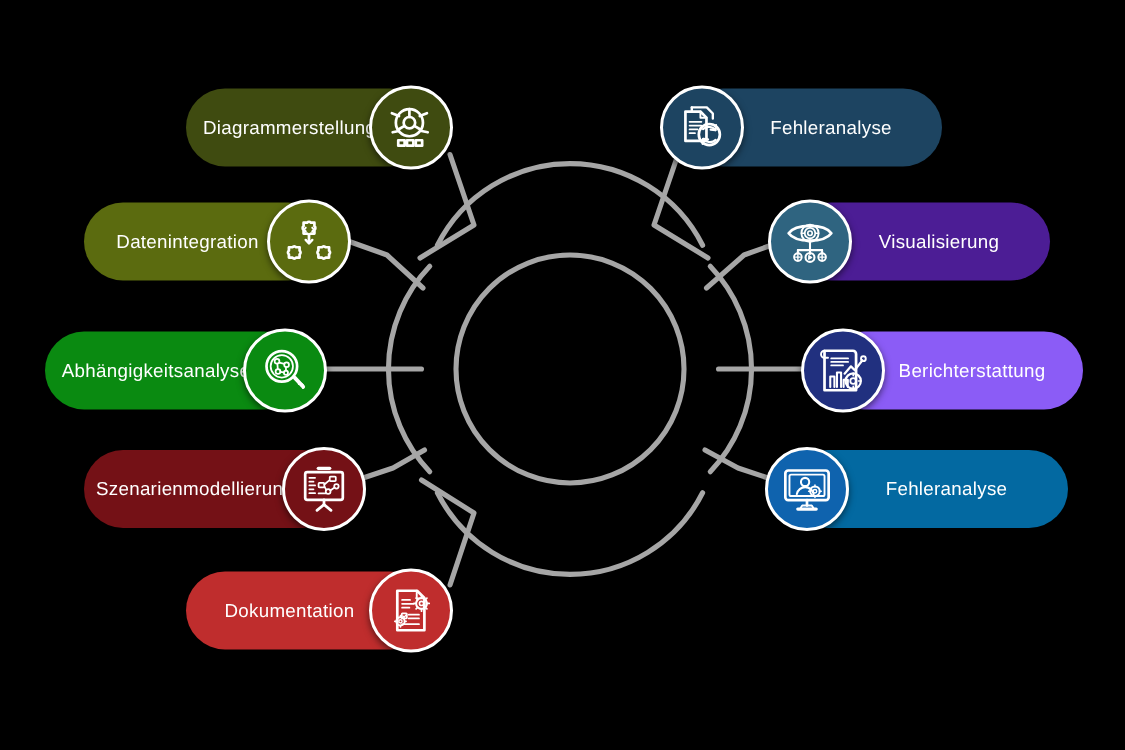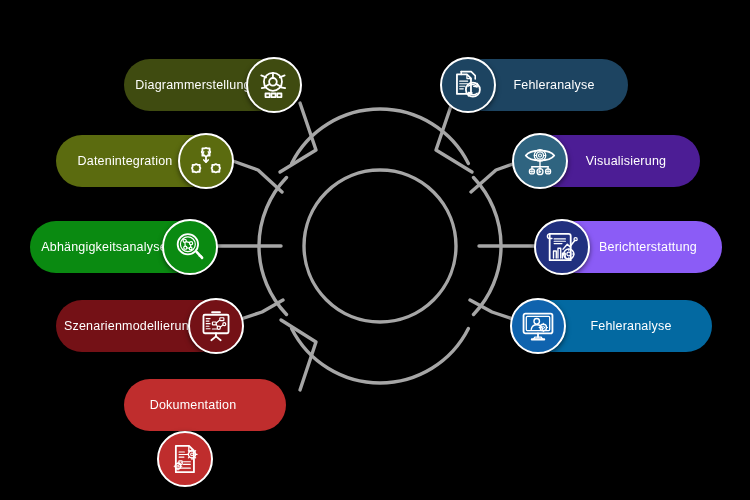--- a/index.html
+++ b/index.html
@@ -154,21 +154,21 @@
             <path d="M16.2 13.2 L19.3 10.6"></path>
             <path d="M16.4 14.6 L17.4 16.6"></path>
             <path d="M20 16.9 L22.6 15.1"></path>
             <path d="M12.6 18.8 h4.3"></path>
           </g>
         </g>
       </svg>
     </div>
   </div>
 
-  <div class="node left" style="left:124px;top:379px;flex-direction:column;">
+  <div class="node left" style="left:124px;top:379px;">
     <div class="pill" style="background:#bf2d2d;width:162px;">
       <span class="pill-label">Dokumentation</span>
     </div>
     <div class="badge" style="background:#bf2d2d;">
       <svg viewBox="0 0 32 32">
         <g class="ico">
           <path d="M7.4 3.6 h12.4 l4.6 4.6 v20.2 h-17 z"></path>
           <path d="M19.6 3.6 v4.8 h4.6" stroke-width="1.2"></path>
           <g stroke-width="1.1">
             <path d="M10.4 9.4 h5"></path>

